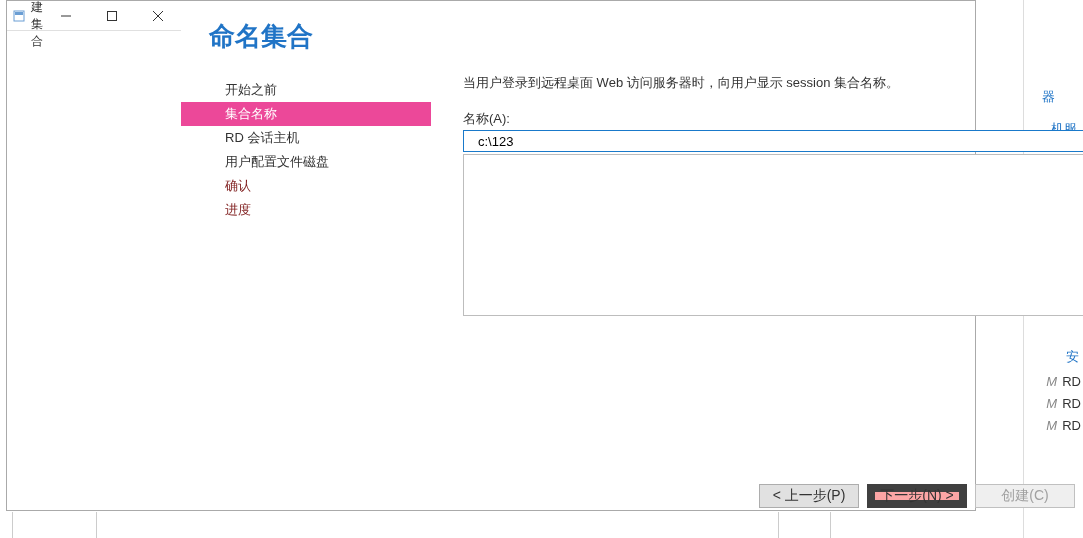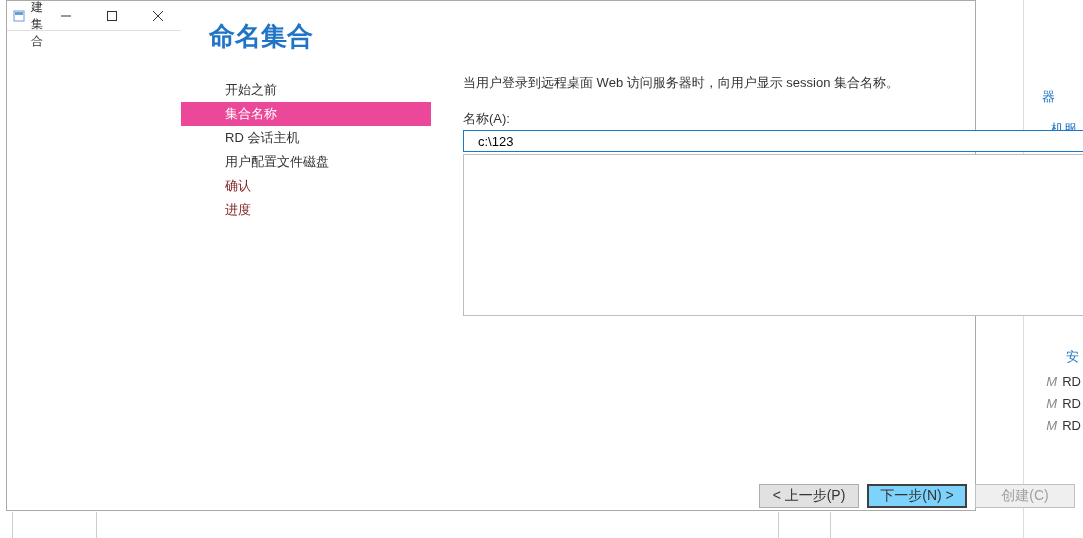--- a/index.html
+++ b/index.html
@@ -170,22 +170,22 @@
       border: 1px solid #adadad;
       background: #e1e1e1;
       color: #333;
       cursor: pointer;
       display: inline-flex;
       align-items: center;
       justify-content: center;
       margin-top: 16px;
     }
     .btn.default {
-      border: 2px solid #404040;
-      background: #7dd3fc;
+      border: 8px solid #404040;
+      background: #fca5a5;
     }
     .btn:disabled {
       color: #a0a0a0;
       background: #efefef;
       border-color: #c0c0c0;
       cursor: default;
     }
     .bottom-lines {
       position: absolute;
       bottom: 0;

